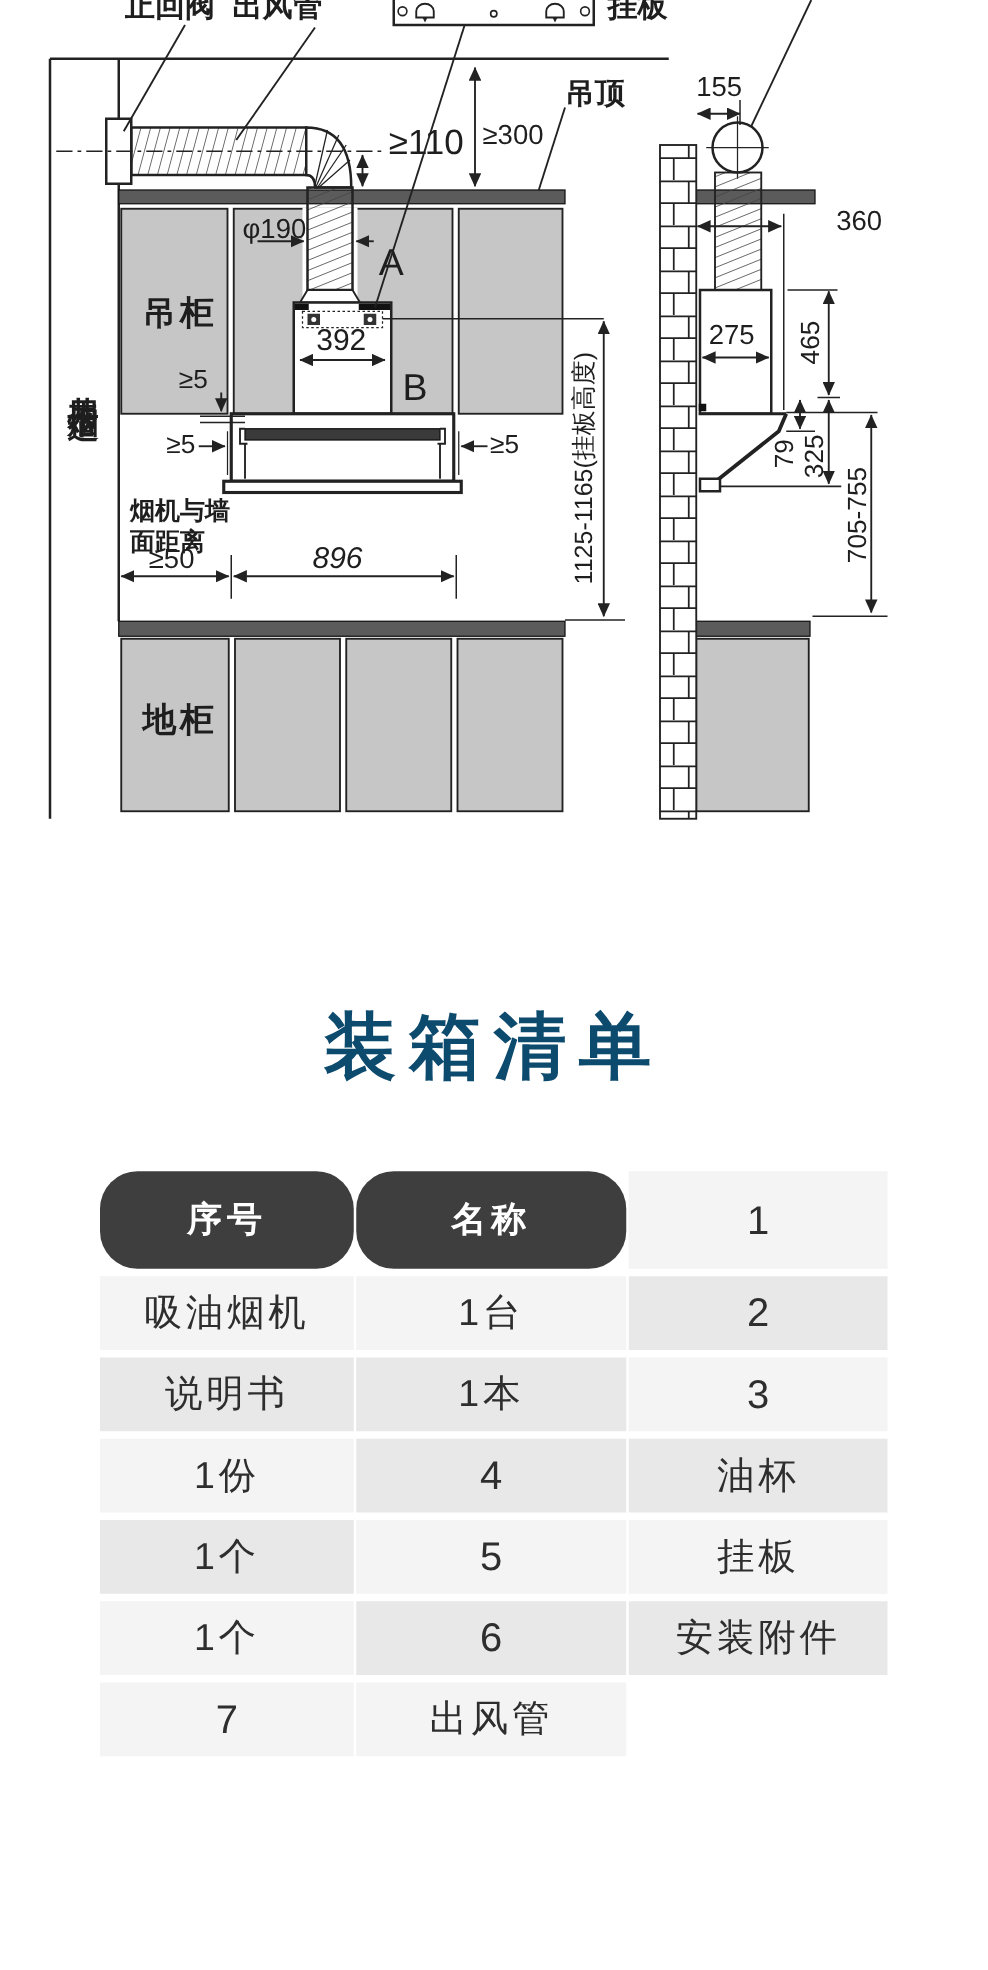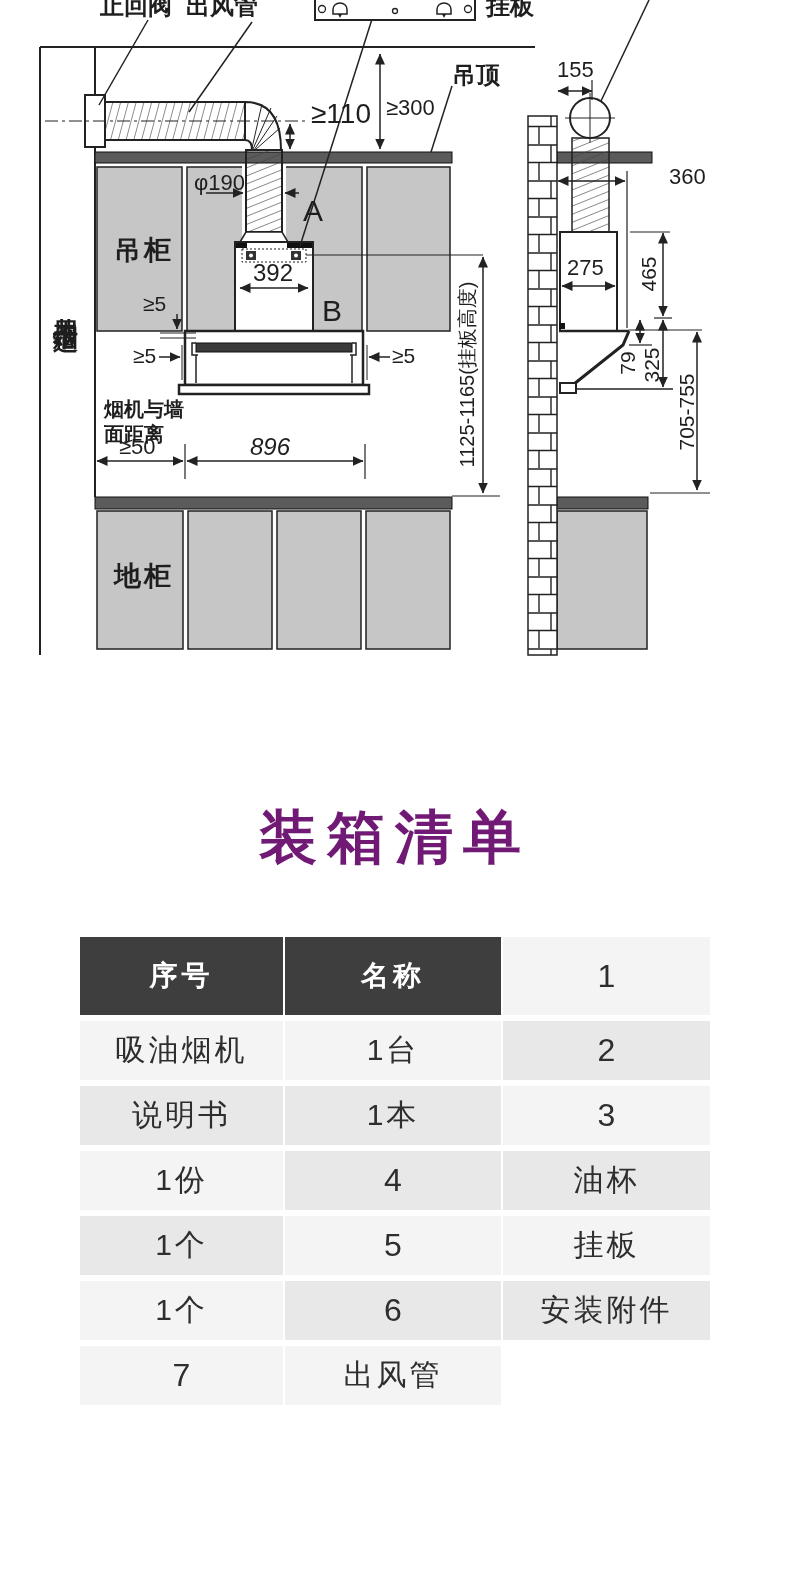--- a/index.html
+++ b/index.html
@@ -9,28 +9,28 @@
   #diagram svg{position:absolute;left:0;top:0;}
   .lbl{position:absolute;white-space:nowrap;color:#1e1e1e;line-height:1.1;}
   .cjk{font-weight:bold;}
   .dim{font-weight:normal;}
   .vtext{position:absolute;writing-mode:vertical-rl;text-orientation:upright;
          font-weight:bold;letter-spacing:4px;color:#1e1e1e;}
   .rot{position:absolute;text-align:center;transform:rotate(-90deg);transform-origin:center center;
        white-space:nowrap;color:#1e1e1e;}
   
   .big-title{position:absolute;left:0;top:760px;width:790px;text-align:center;
-             font-size:58px;font-weight:900;letter-spacing:10px;color:#701a75;}
+             font-size:58px;font-weight:900;letter-spacing:10px;color:#0c4a6e;}
   
   .plist{position:absolute;left:80px;top:937px;width:630px;display:grid;
          grid-template-columns:203px 216px 207px;
          grid-template-rows:78px repeat(7,59px);
          row-gap:6px;column-gap:2px;}
   .plist .hcell{background:#3e3e3e;color:#ffffff;font-size:28px;font-weight:bold;
-                display:flex;align-items:center;justify-content:center;letter-spacing:4px;}
+                display:flex;align-items:center;justify-content:center;letter-spacing:4px;border-radius:30px;}
   .plist .cell{display:flex;align-items:center;justify-content:center;
                color:#2e2e2e;font-size:30px;letter-spacing:3px;}
   .plist .num{font-size:32px;letter-spacing:0;}
   .plist .odd{background:#f4f4f4;}
   .plist .even{background:#e8e8e8;}
 </style>
 </head>
 <body>
 <div id="page">
 

